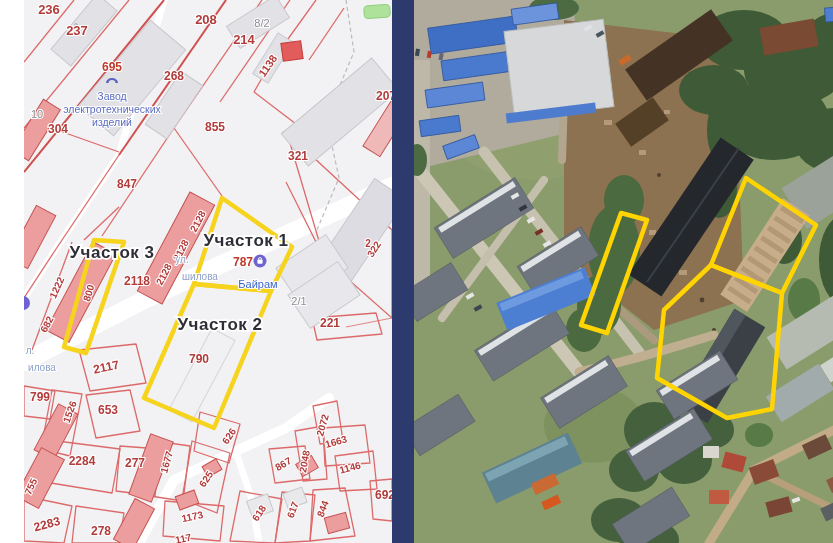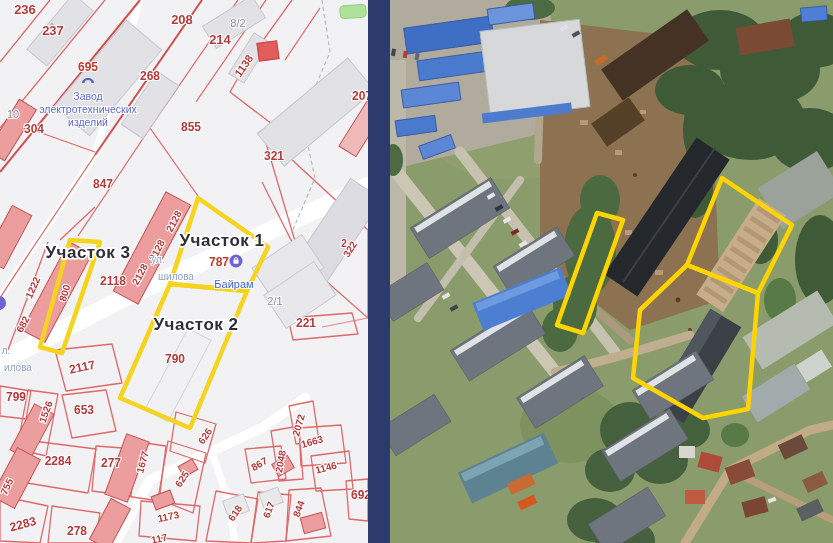--- a/index.html
+++ b/index.html
@@ -1,20 +1,20 @@
 <!DOCTYPE html>
 <html><head>
 <meta charset="utf-8">
 <style>
   html,body{margin:0;padding:0;background:#ffffff;}
   .stage{
     position:relative;width:833px;height:543px;overflow:hidden;
     font-family:"Liberation Sans",sans-serif;display:flex;flex-direction:row;
   }
-  .map-panel{width:368px;height:543px;overflow:hidden;flex:0 0 auto;}
+  .map-panel{width:368px;height:543px;overflow:hidden;flex:0 0 auto;margin-left:24px;}
   .divider{width:22px;height:543px;flex:0 0 auto;}
   .sat-panel{width:443px;height:543px;overflow:hidden;flex:0 0 auto;}
   svg{display:block;}
   
   text{font-family:"Liberation Sans",sans-serif;}
   .pnum{fill:#b23b3b;font-weight:700;paint-order:stroke;stroke:#ffffff;stroke-width:2.2px;text-anchor:middle;}
   .pnum-gray{fill:#8b8b92;font-weight:400;paint-order:stroke;stroke:#ffffff;stroke-width:2px;text-anchor:middle;}
   .plabel{fill:#2e2f36;font-weight:700;font-size:17px;paint-order:stroke;stroke:#ffffff;stroke-width:3.5px;text-anchor:middle;letter-spacing:.5px;}
   .street{fill:#8fa0c8;font-size:10px;paint-order:stroke;stroke:#ffffff;stroke-width:2px;text-anchor:middle;}
   .poi-blue{fill:#5b6cc0;font-size:10.5px;paint-order:stroke;stroke:#ffffff;stroke-width:2.2px;text-anchor:middle;}

